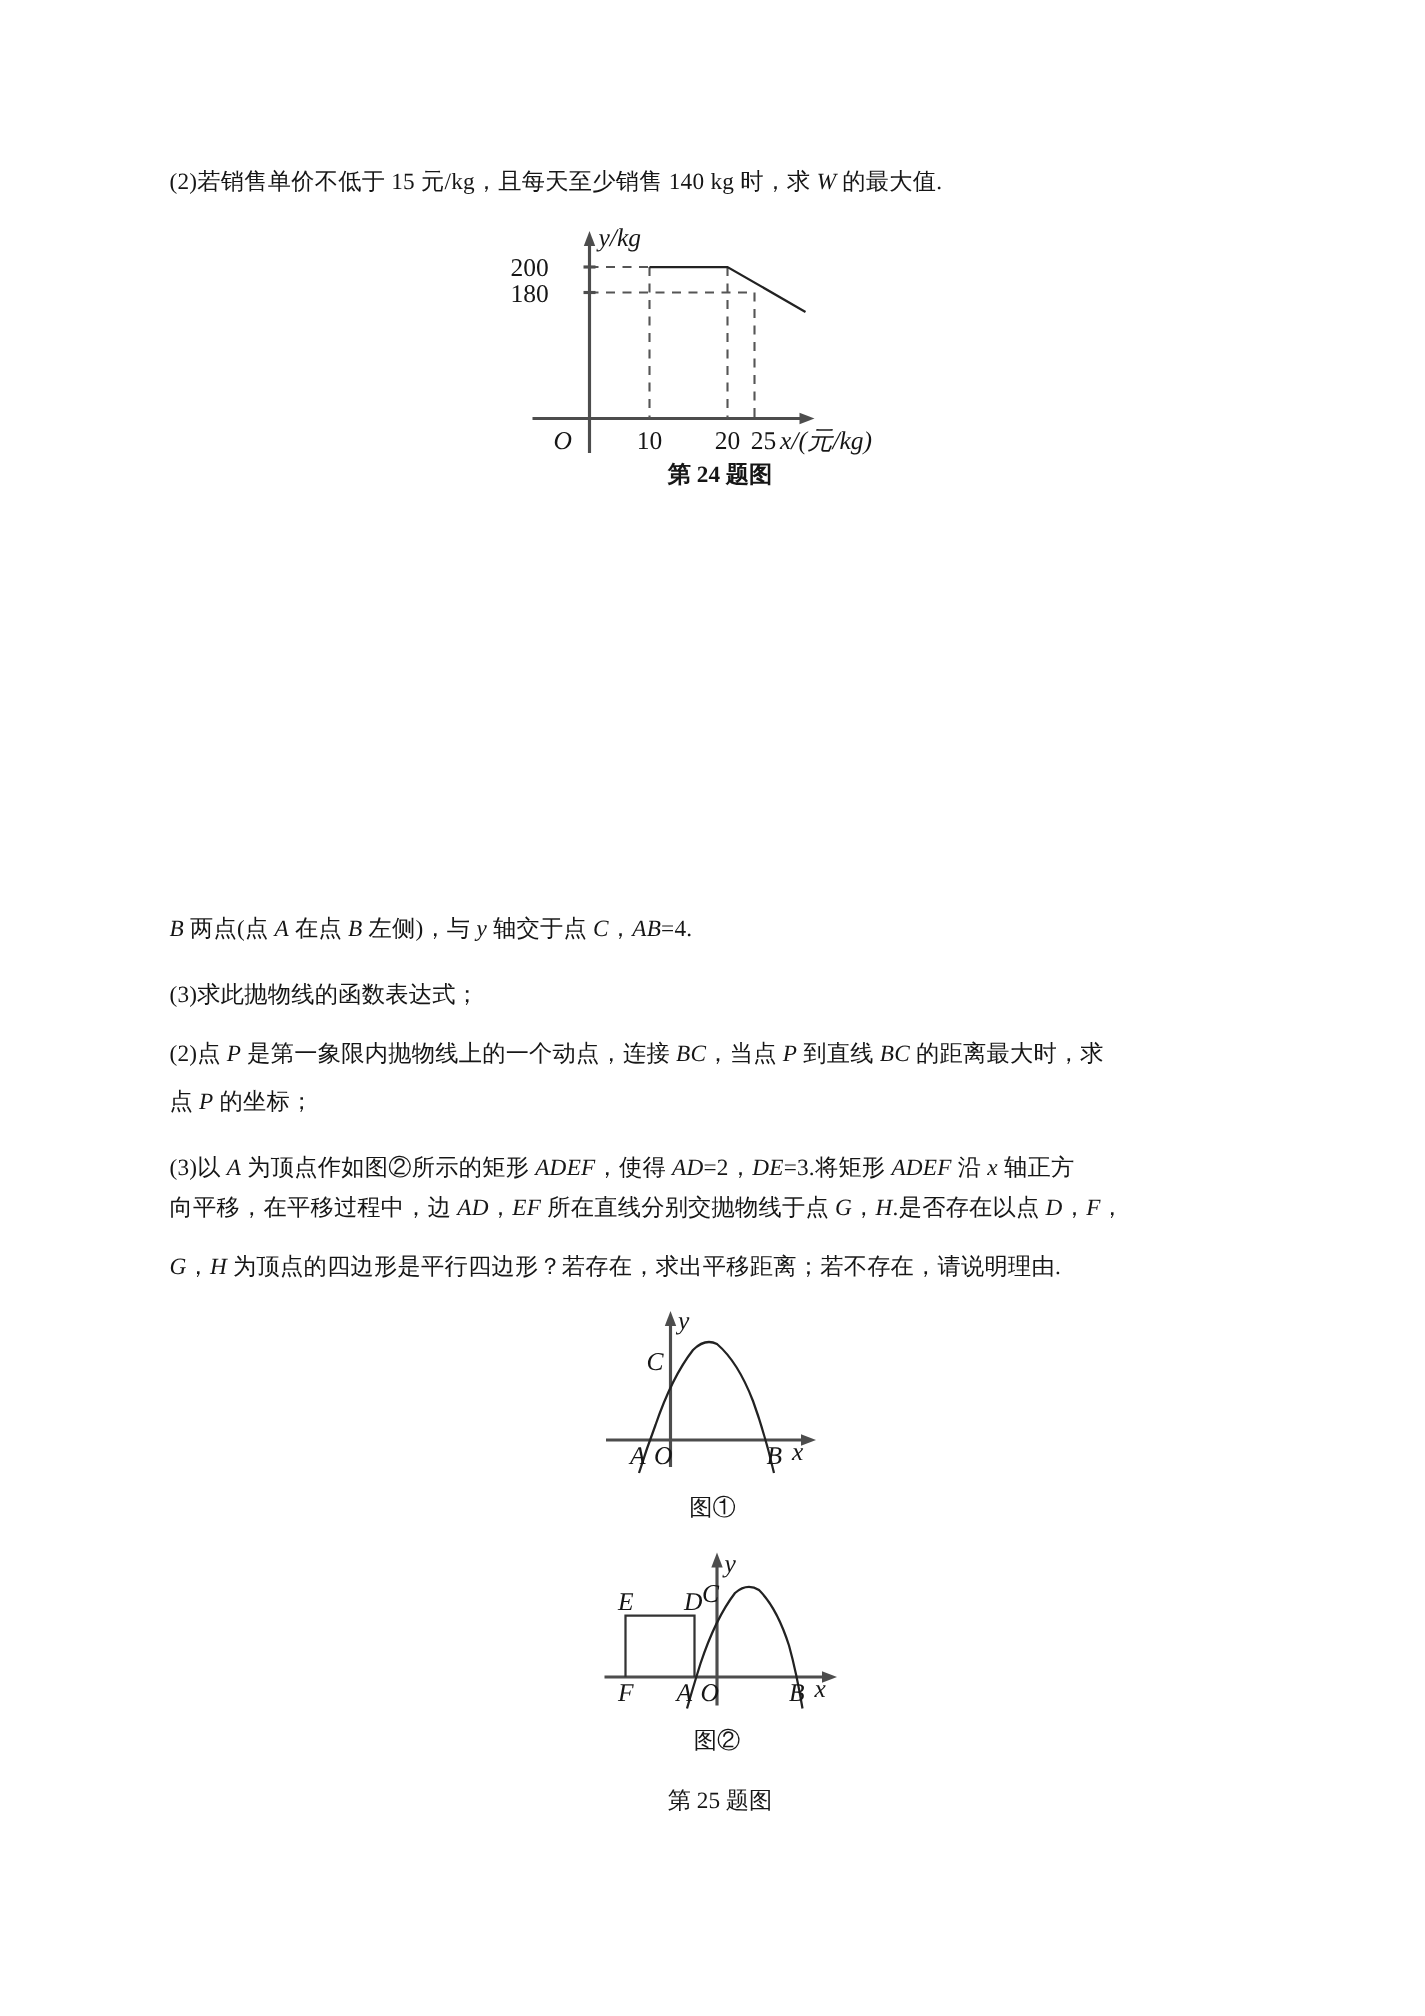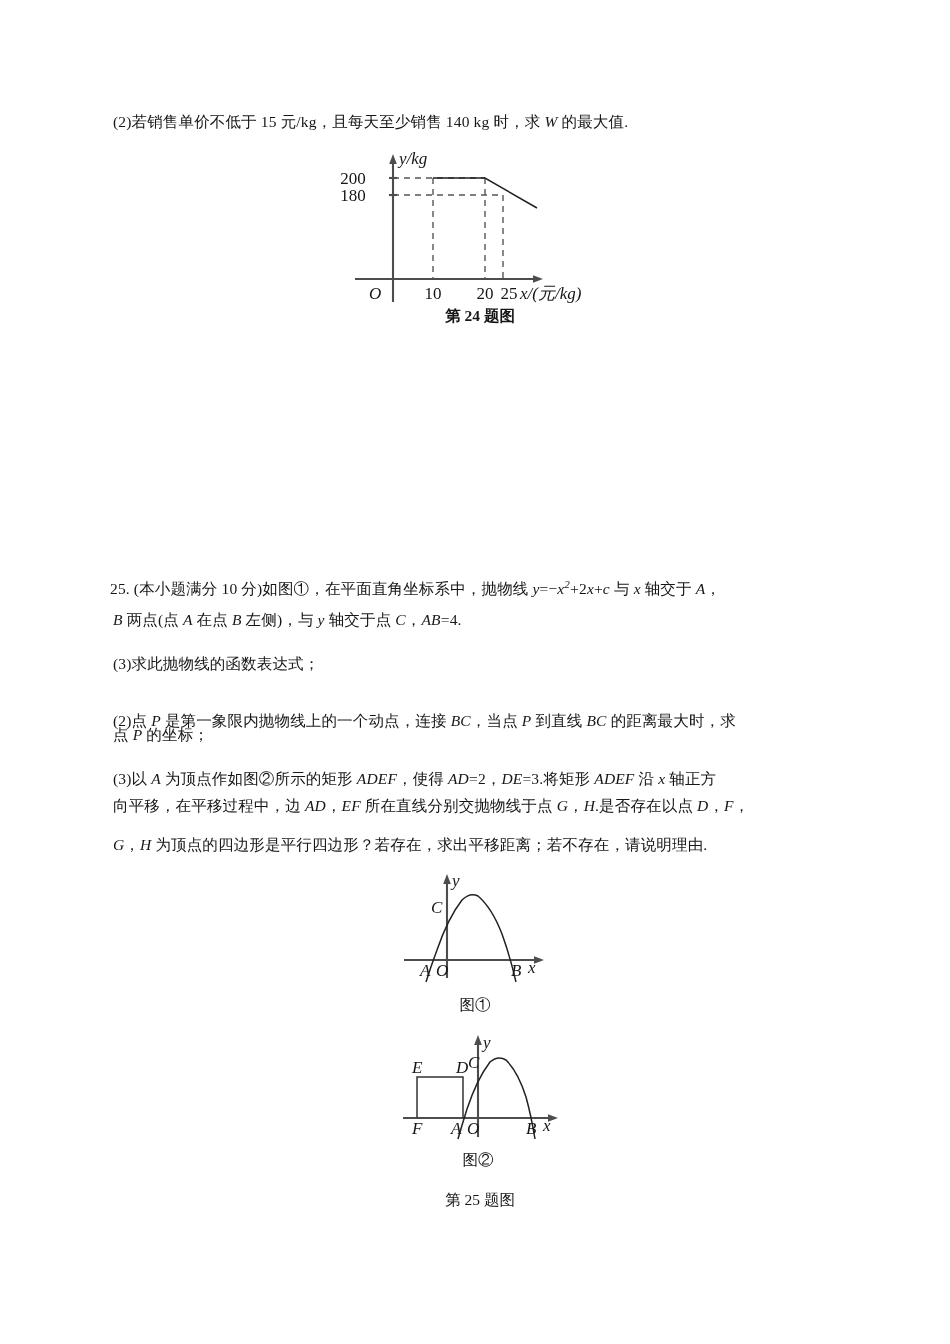--- a/index.html
+++ b/index.html
@@ -104,31 +104,28 @@
       <text class="lbl-n" x="8" y="51" text-anchor="middle">180</text>
 
       <text class="lbl-n" x="88" y="149" text-anchor="middle">10</text>
       <text class="lbl-n" x="140" y="149" text-anchor="middle">20</text>
       <text class="lbl-n" x="164" y="149" text-anchor="middle">25</text>
     </svg>
   </div>
 
   <div class="caption" style="left:400px; top:306px; width:160px;font-weight:bold;">第 24 题图</div>
 
-  <div class="qline" style="left:110px; top:576px;">
-    <span>25. (本小题满分 10 分)如图①，在平面直角坐标系中，抛物线 </span><span class="it">y</span><span>=−</span><span class="it">x</span><span class="sup">2</span><span>+2</span><span class="it">x</span><span>+</span><span class="it">c</span><span> 与 </span><span class="it">x</span><span> 轴交于 </span><span class="it">A</span><span>，</span>
-  </div>
 
   <div class="qline" style="left:113px; top:608px;">
     <span class="it">B</span><span> 两点(点 </span><span class="it">A</span><span> 在点 </span><span class="it">B</span><span> 左侧)，与 </span><span class="it">y</span><span> 轴交于点 </span><span class="it">C</span><span>，</span><span class="it">AB</span><span>=4.</span>
   </div>
 
   <div class="qline" style="left:113px; top:652px;">(3)求此抛物线的函数表达式；</div>
 
-  <div class="qline" style="left:113px; top:709px;text-align:right;">
+  <div class="qline" style="left:113px; top:691px;text-align:right;">
     <span>(2)点 </span><span class="it">P</span><span> 是第一象限内抛物线上的一个动点，连接 </span><span class="it">BC</span><span>，当点 </span><span class="it">P</span><span> 到直线 </span><span class="it">BC</span><span> 的距离最大时，求</span>
   </div>
 
   <div class="qline" style="left:113px; top:723px;">
     <span>点 </span><span class="it">P</span><span> 的坐标；</span>
   </div>
 
   <div class="qline" style="left:113px; top:755px;margin-top:12px;">
     <span>(3)以 </span><span class="it">A</span><span> 为顶点作如图②所示的矩形 </span><span class="it">ADEF</span><span>，使得 </span><span class="it">AD</span><span>=2，</span><span class="it">DE</span><span>=3.将矩形 </span><span class="it">ADEF</span><span> 沿 </span><span class="it">x</span><span> 轴正方</span>
   </div>

